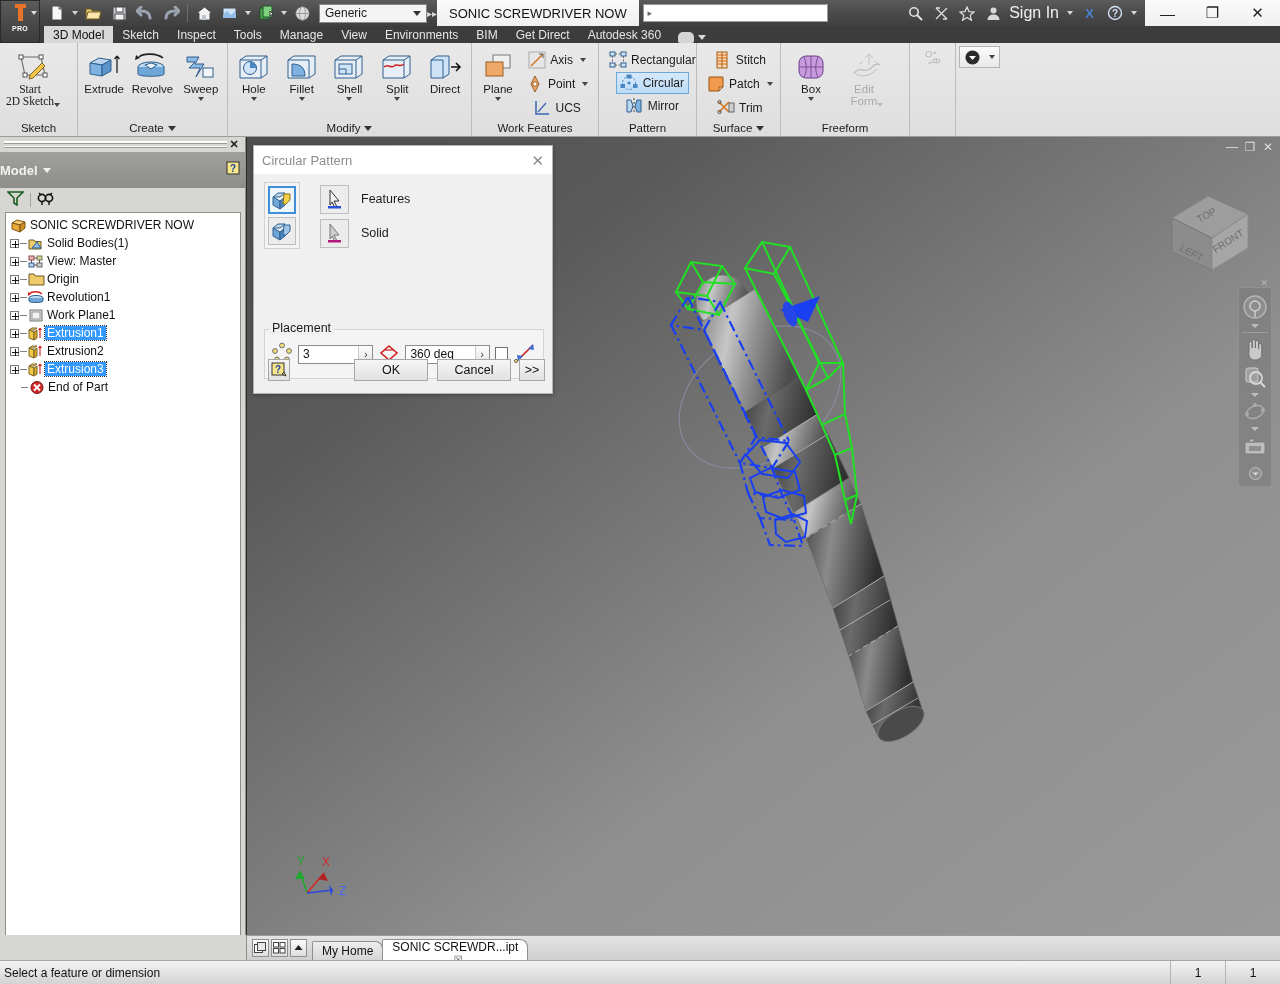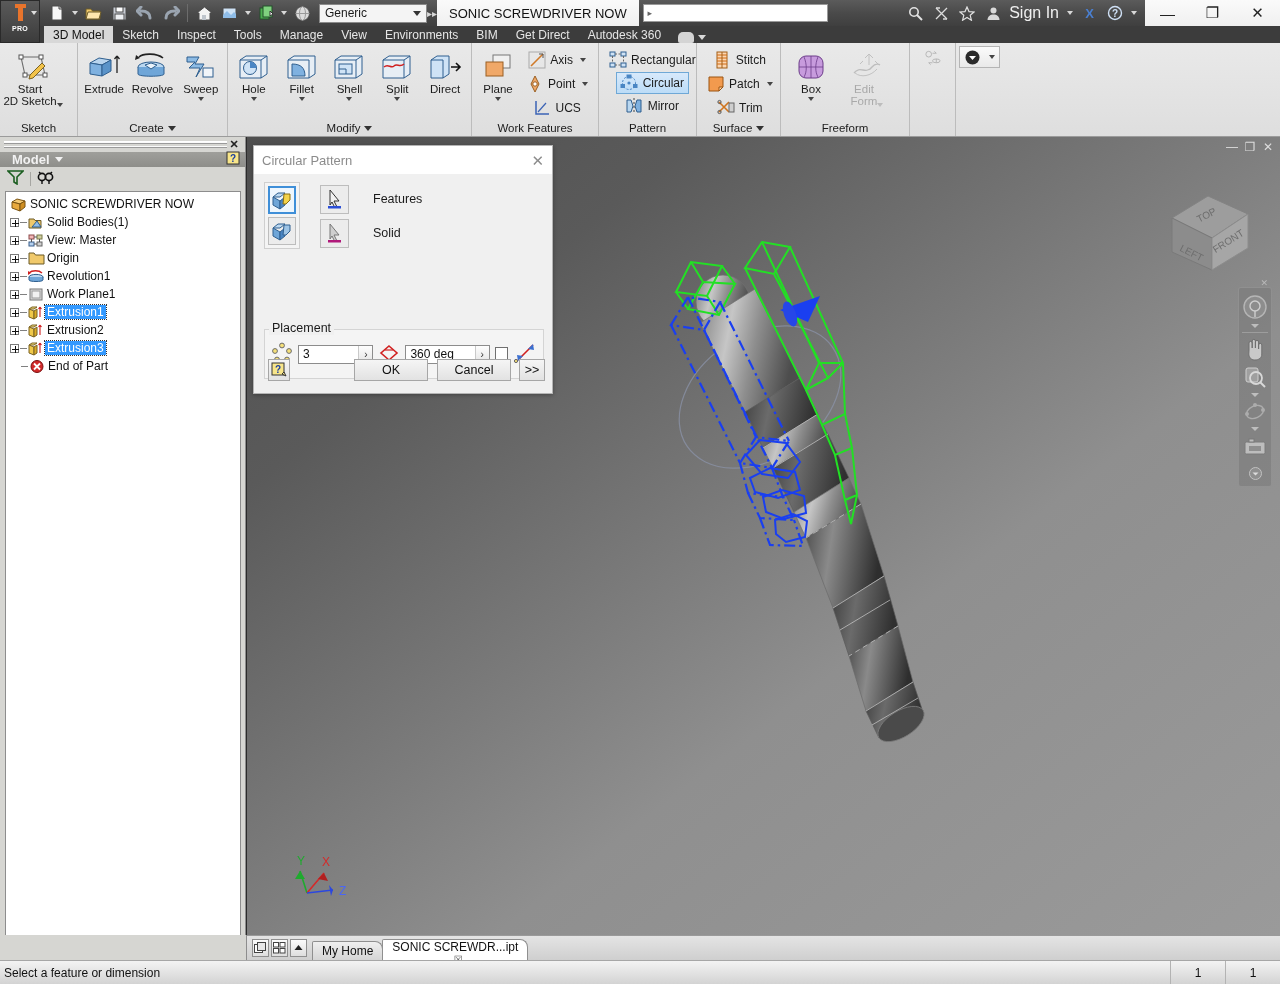--- a/index.html
+++ b/index.html
@@ -127,22 +127,22 @@
     position: absolute; left: 0; top: 137px; width: 246px; height: 823px;
     background: #d6d6d2; border-right: 1px solid #8d8d8d;
     display: flex; flex-direction: column;
   }
   .br-grip { height: 15px; display:flex; align-items:center; padding: 0 4px; position:relative;}
   .br-grip .lines { flex:1; height:7px;
      background: repeating-linear-gradient(to bottom,#fbfbfb 0px,#fbfbfb 1px,#9a9a9a 1px,#9a9a9a 2px,transparent 2px,transparent 4px);
      border-top:1px solid #fff;}
   .br-grip .x { width:14px;text-align:center;font-size:11px;color:#222;font-weight:bold;}
   .br-hdr {
-    height: 15px; background: linear-gradient(to bottom,#9f9f9b,#8e8e8a);
-    display: flex; align-items: center; padding: 0 12px; position: relative;
+    height: 36px; background: linear-gradient(to bottom,#9f9f9b,#8e8e8a);
+    display: flex; align-items: center; padding: 0 0; position: relative;
   }
   .br-hdr .t { color: #f2f2f2; font-size: 13px; font-weight: bold; }
   .br-hdr .dn { border-left:4px solid transparent;border-right:4px solid transparent;border-top:5px solid #f2f2f2; margin-left:5px;}
   .br-hdr .hq { position:absolute; right:4px; }
   .br-tools { height: 23px; display:flex; align-items:center; gap:6px; padding:0 7px; background:#d6d6d2;}
   .br-tools .sep { width:1px;height:14px;background:#a6a6a2;}
   .br-tree {
     flex: 1; margin: 1px 4px 6px 5px; background: #fff; border: 1px solid #8d8d8d;
     padding: 3px 0 0 4px; overflow: hidden;
   }
@@ -177,21 +177,21 @@
      padding: 0 8px; position: relative; }
   .dlg-title .t { font-size: 13px; color: #8c8c8c; }
   .dlg-title .x { position:absolute; right:8px; top:6px; font-size:15px; color:#8c8c8c; }
   .dlg-body { padding: 8px 10px 0 10px; position: relative; }
   .selgroup { width: 36px; border: 1px solid #cfcfcf; background:#f4f4f4; padding: 3px;
      display:flex;flex-direction:column;gap:3px; position:absolute; left:10px; top:8px;}
   .selbtn { width: 28px; height: 28px; border:1px solid #bdbdbd; background:#ececec;
      display:flex;align-items:center;justify-content:center;}
   .selbtn.active { border:2px solid #3f8fd8; background:#eef6fd; }
   .selrows { margin-left: 56px; }
-  .selrow { display:flex; align-items:center; height: 34px; gap:22px;text-align:right; }
+  .selrow { display:flex; align-items:center; height: 34px; gap:10px;text-align:right; }
   .selrow .sq { width:29px;height:29px;border:1px solid #bdbdbd;background:#ececec;
       display:flex;align-items:center;justify-content:center;}
   .selrow .lab { font-size: 12.5px; color:#1b1b1b; margin-left:2px;}
 
   .fieldset {
     position:absolute; left:10px; top:155px; width:280px; height:50px;
     border:1px solid #d4d4d4; background:#f4f4f4;
   }
   .fslegend { position:absolute; left:4px; top:-9px; background:#f0f0f0; padding:0 3px;
      font-size:12.5px; color:#1b1b1b;}
@@ -420,21 +420,21 @@
           <div class="ig">
             <svg width="34" height="32" viewBox="0 0 34 32">
               <path d="M5 6h20l4 18H9z" fill="none" stroke="#6b6b6b" stroke-width="1.1"></path>
               <rect x="3" y="4" width="4" height="4" fill="#fff" stroke="#555"></rect>
               <rect x="23" y="4" width="4" height="4" fill="#fff" stroke="#555"></rect>
               <rect x="27" y="22" width="4" height="4" fill="#fff" stroke="#555"></rect>
               <rect x="7" y="22" width="4" height="4" fill="#fff" stroke="#555"></rect>
               <path d="M14 24l12-12 3 3-12 12-4 1z" fill="#f3c34a" stroke="#7a6224"></path>
             </svg>
           </div>
-          <div style="display:flex;align-items:flex-end;">
+          <div style="display:flex;align-items:flex-end;font-family:Liberation Serif, serif;">
             <span style="white-space:pre">Start
 2D Sketch</span>
             <span class="dn"></span>
           </div>
         </div>
       </div>
       <div class="rpanel-title">Sketch</div>
     </div>
 
     <div class="rpanel" style="width:150px">

